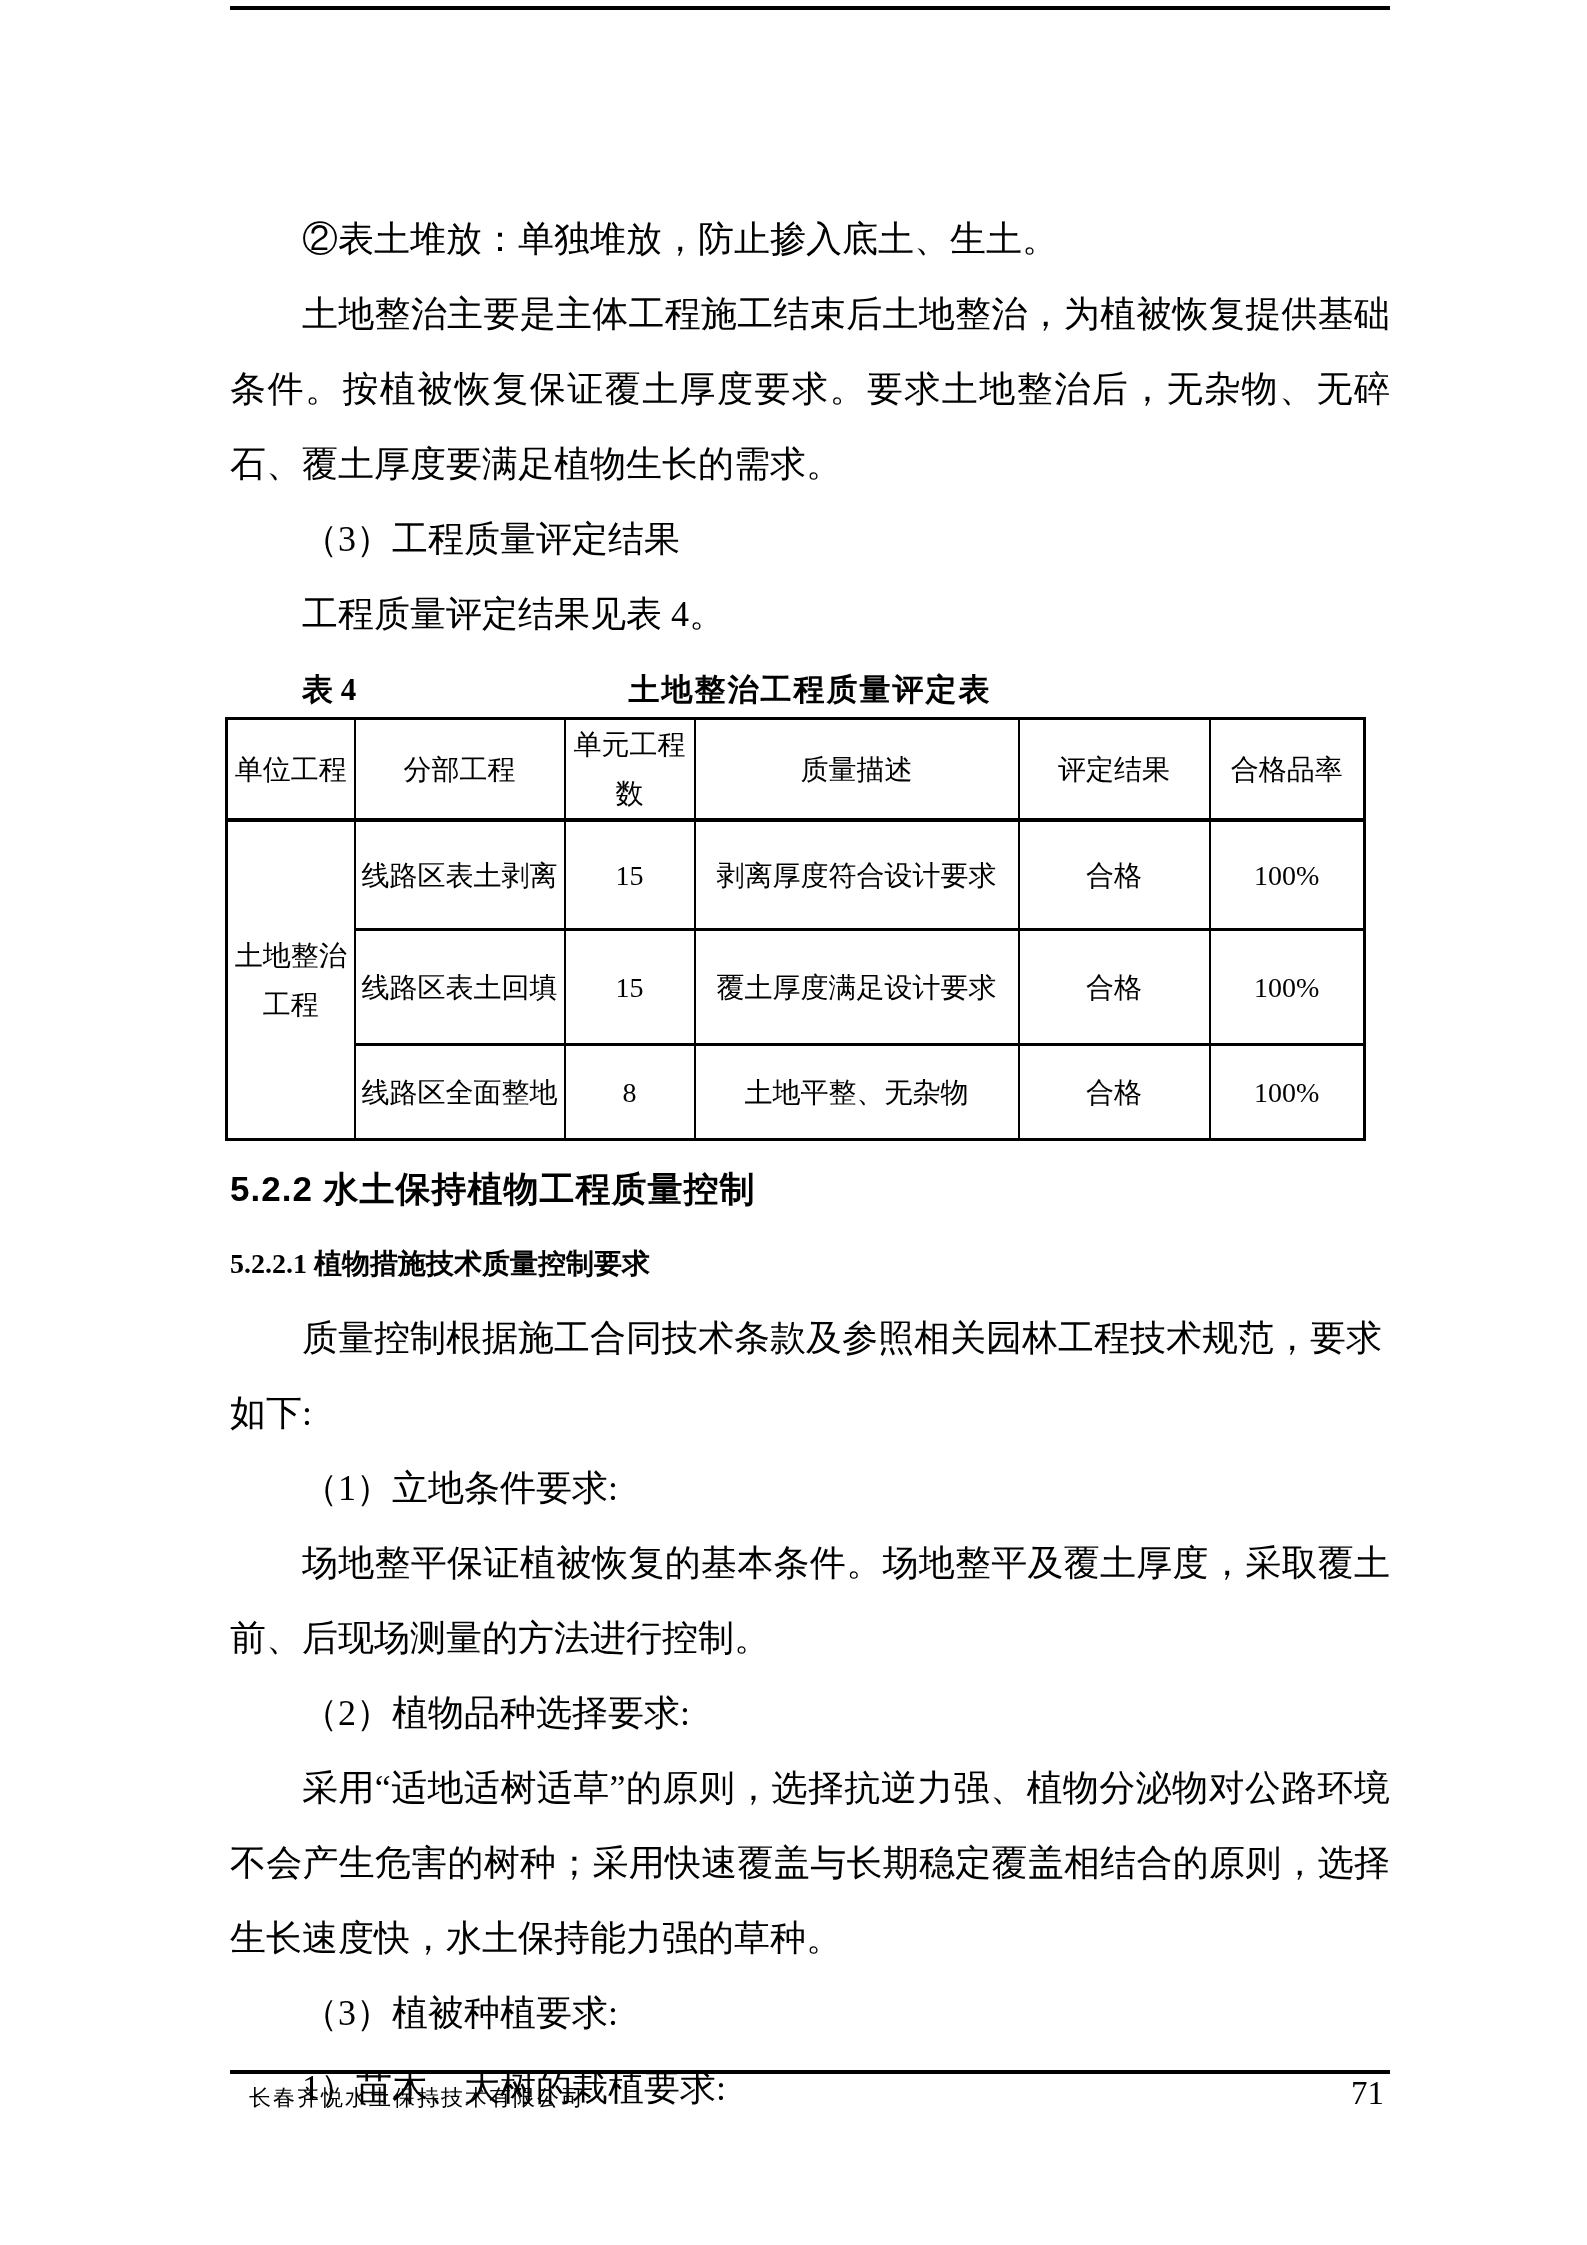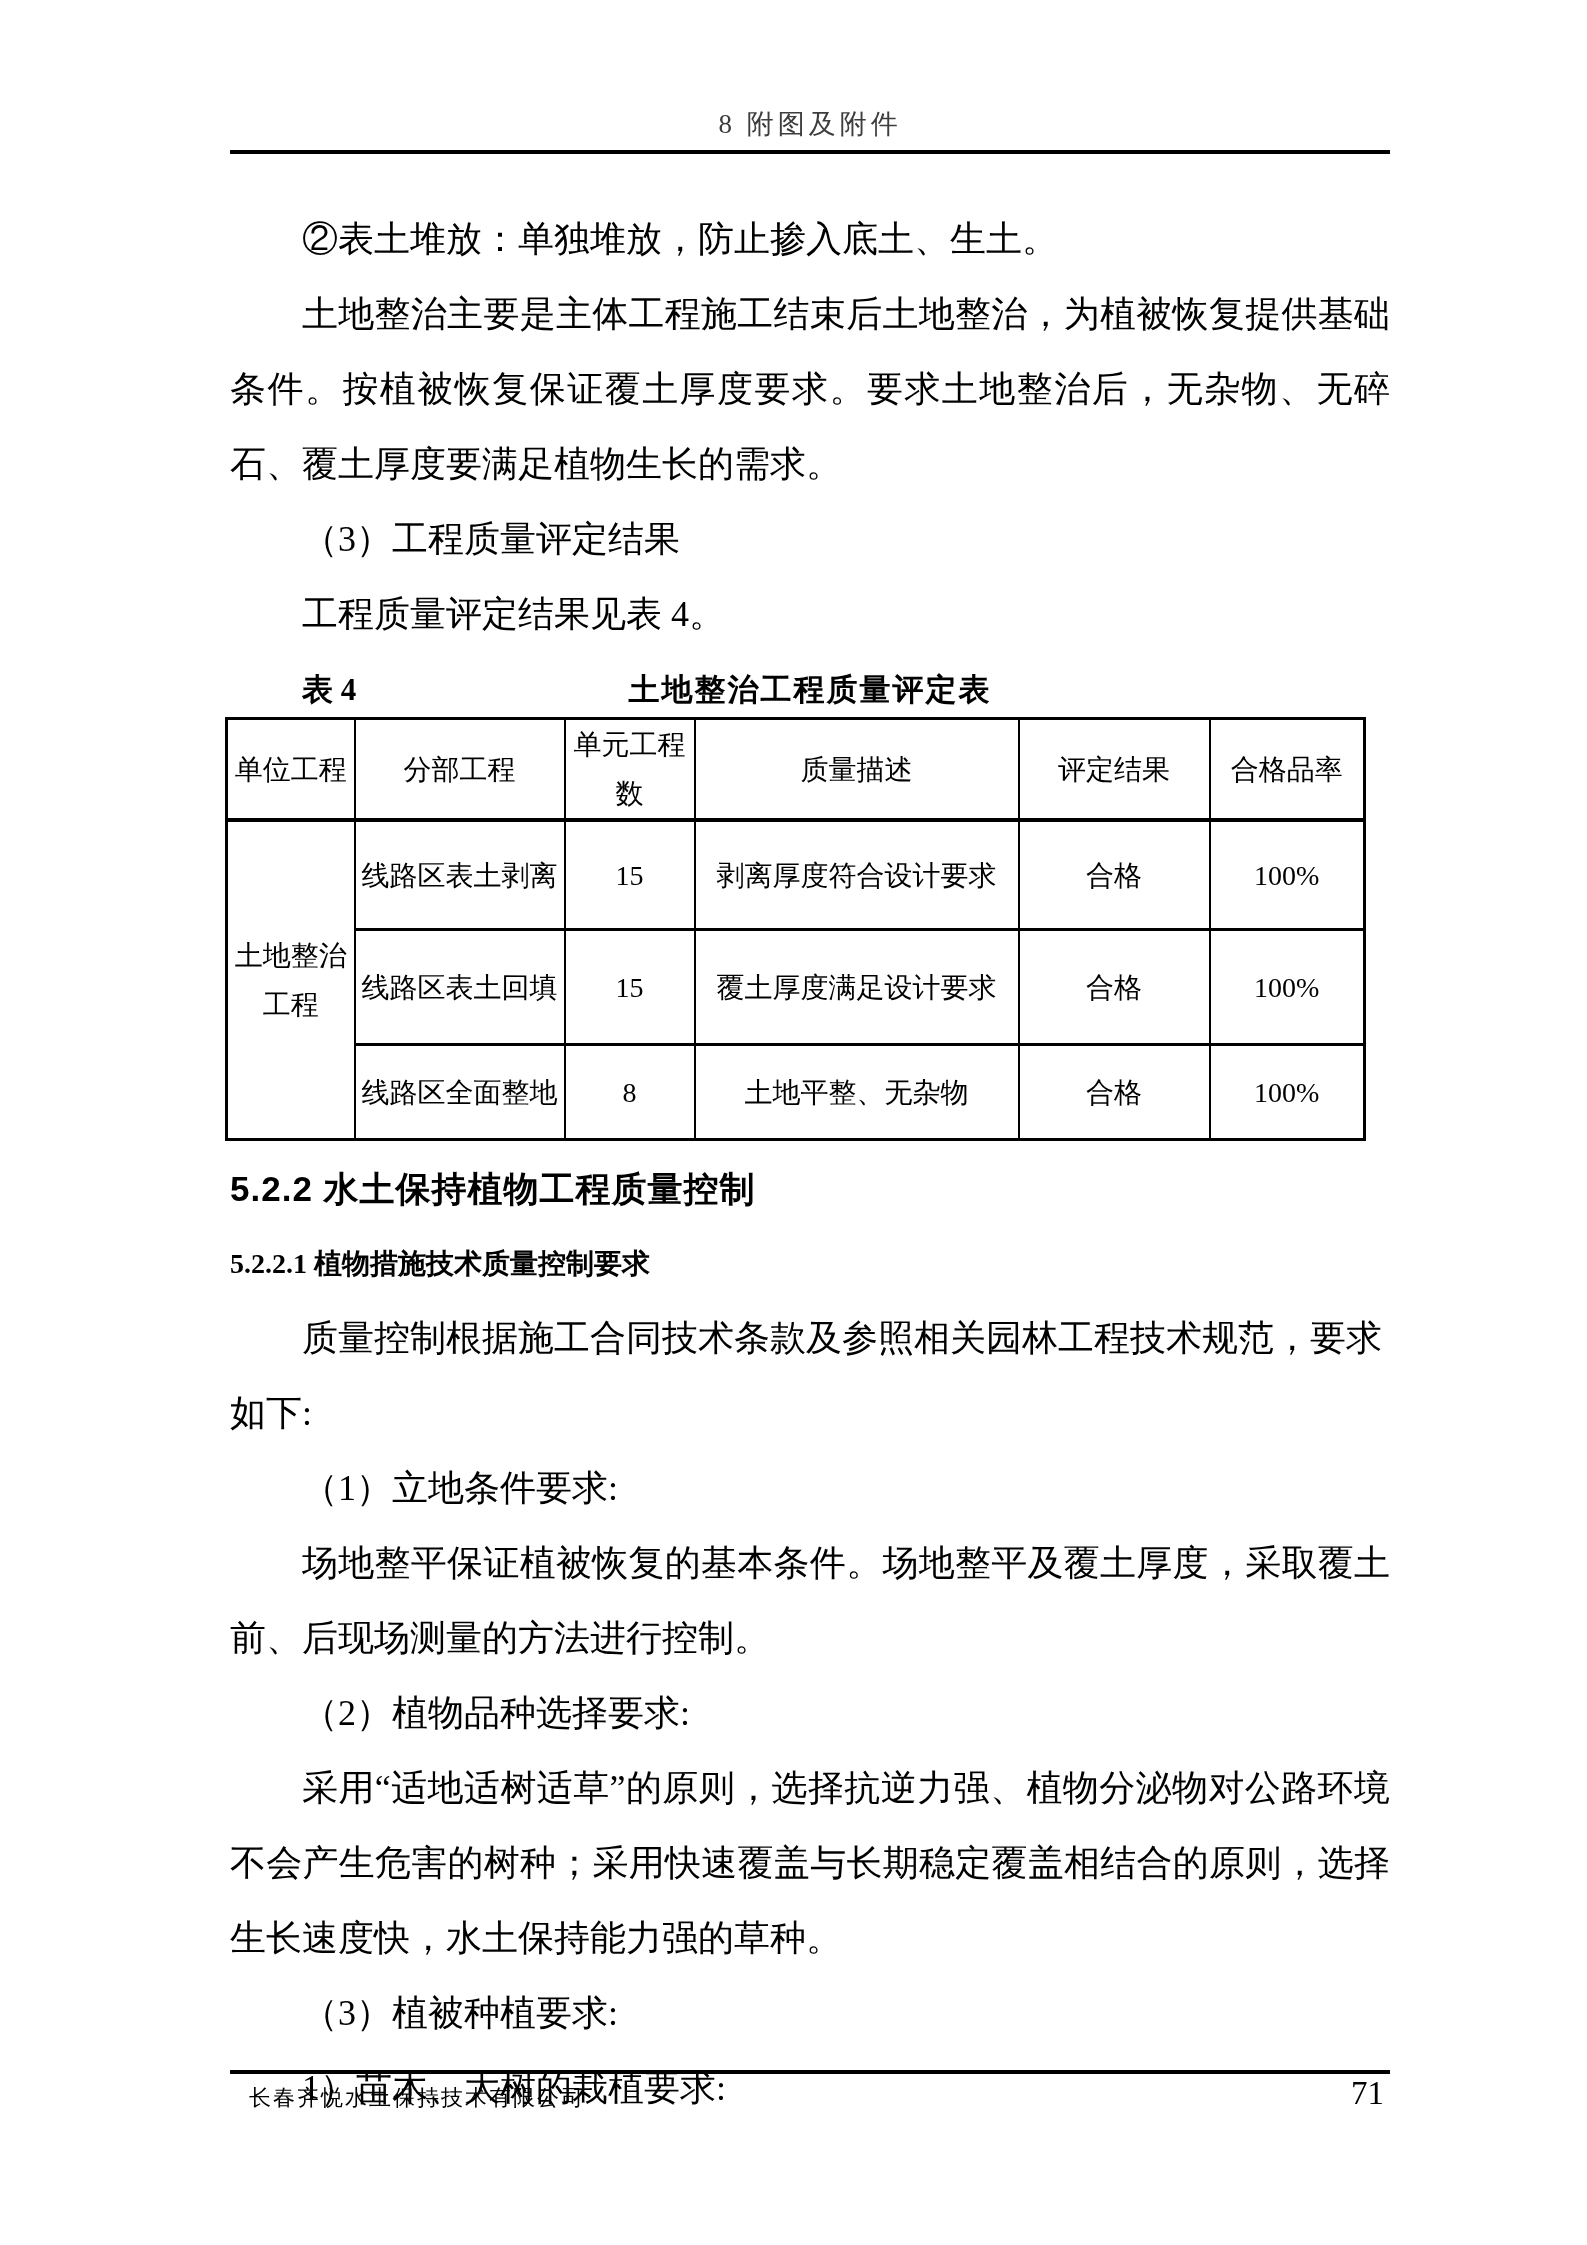--- a/index.html
+++ b/index.html
@@ -101,21 +101,20 @@
   .footer-row { display: flex; justify-content: space-between; align-items: flex-start; }
   .footer-company { margin-left: 19px; margin-top: 9px; font-size: 22px; letter-spacing: 2px; }
   .footer-page-number { margin-top: 1px; margin-right: 6px; font-size: 33px; }
 </style>
 </head>
 <body>
 
 <div class="page">
 
   <div class="page-header">
-    <div class="section-title">8 附图及附件</div>
     <div class="header-rule"></div>
   </div>
 
   <div class="content">
 
     <p class="indent single">②表土堆放：单独堆放，防止掺入底土、生土。</p>
     <p class="indent">土地整治主要是主体工程施工结束后土地整治，为植被恢复提供基础条件。按植被恢复保证覆土厚度要求。要求土地整治后，无杂物、无碎石、覆土厚度要满足植物生长的需求。</p>
     <p class="indent single">（3）工程质量评定结果</p>
     <p class="indent single">工程质量评定结果见表 4。</p>
 

